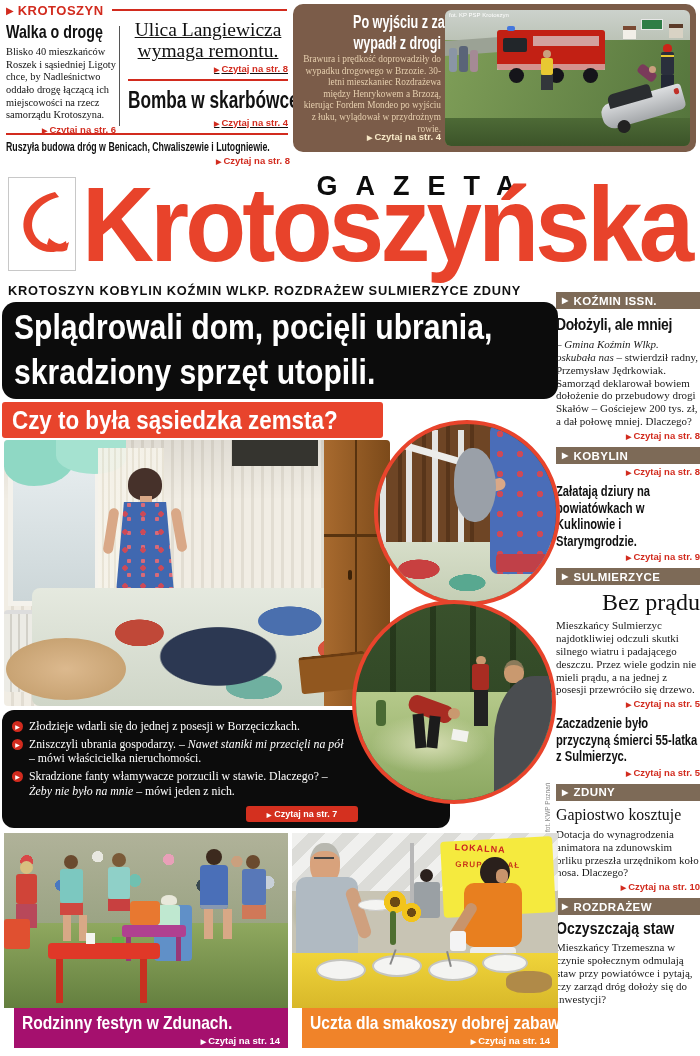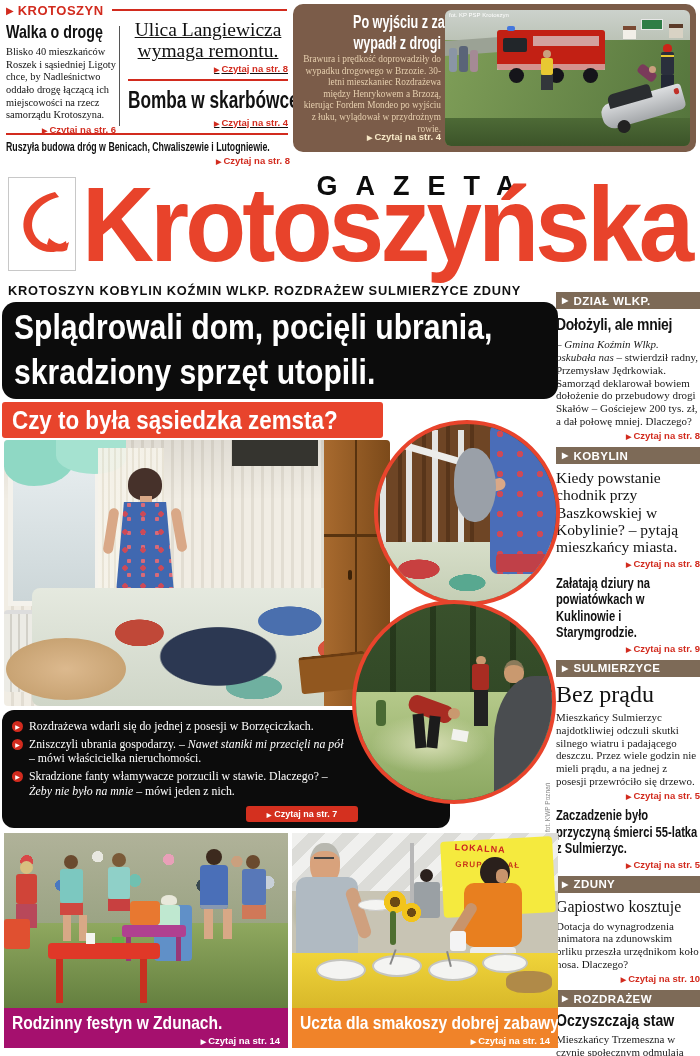--- a/index.html
+++ b/index.html
@@ -17,21 +17,21 @@
   .read{font-weight:bold;font-size:9.5px;color:#d22b1e;text-align:right;}
   .read .arr{font-size:7px;margin-right:2px;}
   .rule{background:#d22b1e;height:2px;}
   .sbar{display:flex;align-items:center;gap:5px;background:#7d6a57;color:#fff;
         font-weight:bold;font-size:11.5px;letter-spacing:.4px;padding:0 6px;height:17px;}
   .sbar .arr{font-size:8px;color:#fff;}
   #sidebar{position:absolute;left:556px;top:292px;width:144px;}
   #sidebar .bodytxt{font-family:"Liberation Serif",serif;font-size:11px;line-height:1.17;color:#1a1a1a;margin-top:3px;}
   #sidebar .read{margin:2px 0 6px;}
   .condblock{font-weight:bold;line-height:1.18;width:178px;transform:scaleX(.8);transform-origin:0 0;}
-  .capbar{position:absolute;left:0;right:0;bottom:0;height:40px;padding:4px 8px 2px;box-sizing:border-box;color:#fff;}
+  .capbar{position:absolute;left:10px;right:0;bottom:0;height:40px;padding:4px 8px 2px;box-sizing:border-box;color:#fff;}
   .capline{font-weight:bold;font-size:19px;white-space:nowrap;display:inline-block;transform:scaleX(.82);transform-origin:0 50%;}
   .capread{text-align:right;font-weight:bold;font-size:9.5px;color:#fff;margin-top:1px;}
   .capread .arr{font-size:7px;margin-right:2px;}
   .ph{overflow:hidden;}
   .bull{width:11px;height:11px;border-radius:50%;background:#d22b1e;flex:0 0 11px;
         display:flex;align-items:center;justify-content:center;color:#fff;font-size:6px;margin-top:2px;}
   #bullets li{display:flex;gap:6px;margin:0 0 4px;list-style:none;}
   #bullets{margin:0;padding:0;}
   .btxt{font-family:"Liberation Serif",serif;font-size:11.8px;line-height:1.2;color:#fff;}
   .vcred{writing-mode:vertical-rl;transform:rotate(180deg);font-size:6.5px;color:#8a8a8a;}
@@ -202,21 +202,21 @@
     <div class="a" style="left:112px;top:0;width:76px;height:150px;background:#4a6db8;background-image:radial-gradient(circle,#cc4a58 3px,transparent 3.5px);background-size:20px 20px;border-radius:8px;"></div>
     <div class="a" style="left:84px;top:58px;width:44px;height:12px;background:#d9a887;border-radius:6px;transform:rotate(-14deg);"></div>
     <div class="a" style="left:76px;top:24px;width:42px;height:74px;background:#9aa0a8;border-radius:45% 55% 50% 50%;"></div>
     <div class="a" style="left:118px;top:130px;width:52px;height:18px;background:#c04048;border-radius:4px;"></div>
   </div>
 
   <div class="a" style="left:2px;top:710px;width:448px;height:118px;background:#0c0c0c;border-radius:12px;z-index:4;">
     <ul id="bullets" class="a" style="left:10px;top:9px;width:332px;">
       <li>
           <span class="bull">▶</span>
-          <span class="btxt"><span>Rozdrażewa wdarli się do jednej z posesji w Borzęciczkach.</span><i></i><span></span></span>
+          <span class="btxt"><span>Złodzieje wdarli się do jednej z posesji w Borzęciczkach.</span><i></i><span></span></span>
         </li>
       <li>
           <span class="bull">▶</span>
           <span class="btxt"><span>Zniszczyli ubrania gospodarzy. </span><i>– Nawet staniki mi przecięli na pół –</i><span> mówi właścicielka nieruchomości.</span></span>
         </li>
       <li>
           <span class="bull">▶</span>
           <span class="btxt"><span>Skradzione fanty włamywacze porzucili w stawie. Dlaczego? </span><i>– Żeby nie było na mnie –</i><span> mówi jeden z nich.</span></span>
         </li>
     </ul>
@@ -245,41 +245,40 @@
     <div class="a" style="left:148px;top:56px;width:20px;height:18px;background:#c9996f;border-radius:50% 50% 40% 40%;border-top:5px solid #8a7a5a;"></div>
     <div class="a" style="left:138px;top:72px;width:90px;height:140px;background:#4a4d50;border-radius:45% 0 0 0;"></div>
   </div>
 
   <div class="a vcred" style="left:544px;top:748px;height:84px;">fot. KWP Poznań</div>
 
   <div id="sidebar">
 
     <div class="sbar">
         <span class="arr">▶</span>
-        <span>DZIAŁ WLKP.</span>
+        <span>KOŹMIN ISSN.</span>
       </div>
     <div style="margin-top:6px;"><span class="cond" style="font-size:17px;letter-spacing:-.3px;transform:scaleX(.82);transform-origin:0 50%;">Dołożyli, ale mniej</span></div>
     <div class="bodytxt"><i>– Gmina Koźmin Wlkp. oskubała nas –</i><span> stwierdził radny, Przemysław Jędrkowiak. Samorząd deklarował bowiem dołożenie do przebudowy drogi Skałów – Gościejew 200 tys. zł, a dał połowę mniej. Dlaczego?</span></div>
     <div class="read"><span class="arr">▶</span><span>Czytaj na str. 8</span></div>
 
     <div class="sbar">
         <span class="arr">▶</span>
         <span>KOBYLIN</span>
       </div>
-    <div class="serif" style="font-size:15.5px;line-height:1.12;margin-top:5px;">Kiedy powstanie chodnik przy Baszkowskiej w Kobylinie? – pytają mieszkańcy miasta.</div>
     <div class="read"><span class="arr">▶</span><span>Czytaj na str. 8</span></div>
 
     <div class="condblock" style="font-size:14px;margin-top:2px;">Załatają dziury na powiatówkach w Kuklinowie i Starymgrodzie.</div>
     <div class="read"><span class="arr">▶</span><span>Czytaj na str. 9</span></div>
 
     <div class="sbar">
         <span class="arr">▶</span>
         <span>SULMIERZYCE</span>
       </div>
-    <div class="serif" style="font-size:24px;margin-top:4px;">Bez prądu</div>
+    <div class="serif" style="font-size:24px;margin-top:4px;text-align:right;">Bez prądu</div>
     <div class="bodytxt">Mieszkańcy Sulmierzyc najdotkliwiej odczuli skutki silnego wiatru i padającego deszczu. Przez wiele godzin nie mieli prądu, a na jednej z posesji przewróciło się drzewo.</div>
     <div class="read"><span class="arr">▶</span><span>Czytaj na str. 5</span></div>
 
     <div class="condblock" style="font-size:14px;">Zaczadzenie było przyczyną śmierci 55-latka z Sulmierzyc.</div>
     <div class="read"><span class="arr">▶</span><span>Czytaj na str. 5</span></div>
 
     <div class="sbar">
         <span class="arr">▶</span>
         <span>ZDUNY</span>
       </div>

